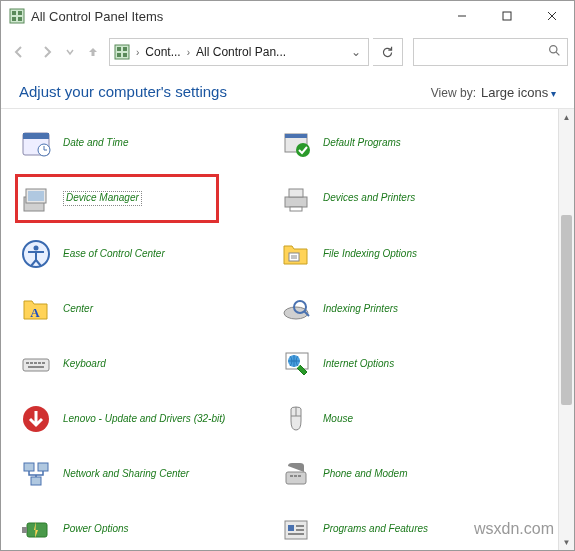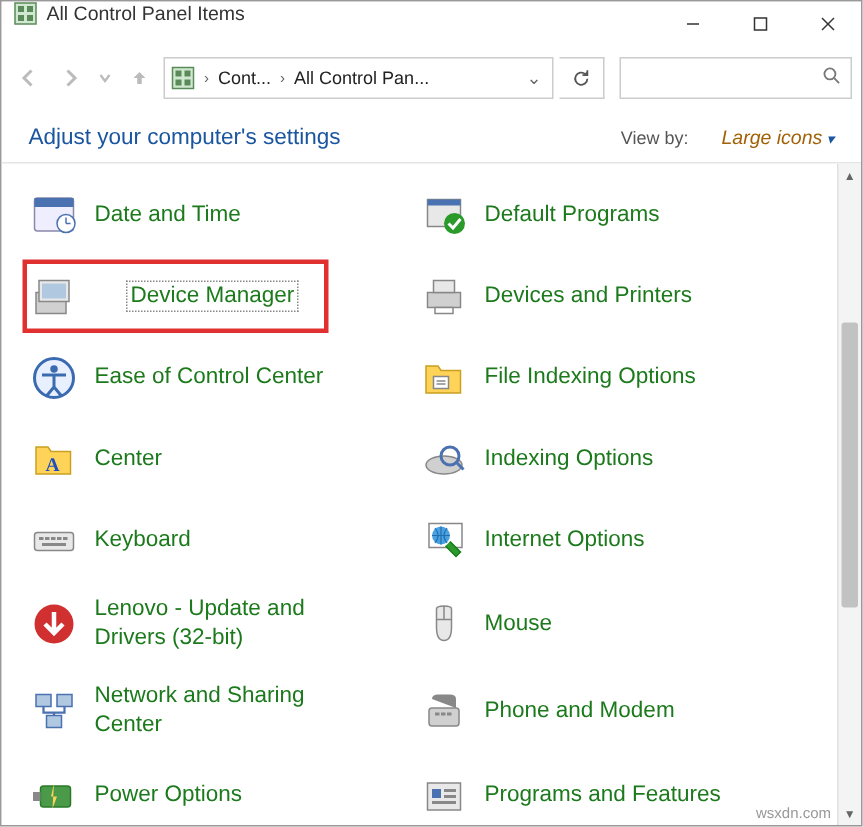--- a/index.html
+++ b/index.html
@@ -10,20 +10,21 @@
     background: #f0f0f0;
     width: 575px;
     height: 551px;
     overflow: hidden;
     border: 1px solid #999;
   }
   .window { background: #fff; width: 100%; height: 100%; display: flex; flex-direction: column; }
   .titlebar {
     height: 30px;
     display: flex;
+    align-items: center;
     padding: 0 0 0 8px;
     font-size: 13px;
     color: #333;
   }
   .titlebar .icon { width: 16px; height: 16px; margin-right: 6px; }
   .titlebar .spacer { flex: 1; }
   .win-btn { width: 45px; height: 30px; display: flex; align-items: center; justify-content: center; color: #333; cursor: pointer; }
   .win-btn svg { width: 10px; height: 10px; }
   .navbar {
     height: 42px;
@@ -45,27 +46,27 @@
   }
   .address-bar .cp-icon { width:16px; height:16px; }
   .address-bar .chev { color: #666; font-size: 10px; padding: 0 2px; }
   .address-bar .crumb { color:#222; white-space:nowrap; overflow:hidden; text-overflow:ellipsis; }
   .addr-dd { margin-left:auto; width:16px; color:#666; text-align:center; }
   .refresh { width: 30px; height: 28px; border:1px solid #ccc; border-left:none; display:flex;align-items:center;justify-content:center; color:#555;}
   .searchbox { width: 155px; height: 28px; border: 1px solid #ccc; margin-left:6px; display:flex; align-items:center; padding:0 6px; color:#999; }
   .searchbox .s-icon { margin-left:auto; color:#777; }
   .header-row {
     display:flex;
-    align-items:center;
+    align-items:flex-end;
     padding: 10px 18px 8px 18px;
     border-bottom: 1px solid #e5e5e5;
   }
   .adjust { color: #1a55a0; font-size: 15px; }
   .viewby { margin-left:auto; color:#555; font-size: 12px; }
-  .viewby-val { color:#a16207; margin-left:22px;font-style:italic; }
+  .viewby-val { color:#404040; margin-left:5px; }
   .viewby-val::after { content:" ▾"; font-size:10px; color:#1a55a0; }
   .content-area { flex:1; overflow:hidden; position:relative; }
   .grid {
     display:grid;
     grid-template-columns: 250px 250px;
     column-gap: 10px;
     row-gap: 14px;
     padding: 14px 12px 0 16px;
     overflow-y:auto;
     height: 100%;
@@ -81,53 +82,53 @@
     width: 34px;
     height: 34px;
     flex-shrink:0;
     display:flex;
     align-items:center;
     justify-content:center;
   }
   .item .icon-box svg { width: 32px; height:32px; }
   .item .label {
     color: #1c7a1c;
-    font-size: 15px;
+    font-size: 10px;
     line-height: 1.25;
     max-width: 180px;
+    font-style: italic;
   }
   .item.highlighted {
     position:relative;
   }
   .item.highlighted::before {
     content:"";
     position:absolute;
     left:-2px; top:-4px; right:48px; bottom:-4px;
     border: 3px solid #e03030;
     pointer-events:none;
   }
   .item.highlighted .label {
     border: 1px dotted #888;
     padding: 0 2px;
-    margin-left: 21px;
   }
   .scrollbar {
     position:absolute;
     top:0; right:0; bottom:0;
     width: 16px;
     background:#f4f4f4;
     border-left:1px solid #e0e0e0;
     display:flex;
     flex-direction:column;
     align-items:center;
   }
   .sb-btn { height:16px; width:100%; display:flex;align-items:center;justify-content:center;color:#666; font-size:8px; }
   .sb-track { flex:1; position:relative; width:100%; }
   .sb-thumb { position:absolute; left:2px; right:2px; top:90px; height:190px; background:#c2c2c2; border-radius:2px; }
-  .watermark { position:absolute; bottom:2px; right:20px; font-size:10px; color:#999; }
+  .watermark { position:absolute; bottom:12px; right:20px; font-size:16px; color:#999; }
 </style>
 </head>
 <body>
 
 <div class="window">
   <div class="titlebar">
     <span class="icon">
       <svg viewBox="0 0 16 16">
           <rect x="1" y="1" width="14" height="14" fill="#cfe8cf" stroke="#5a8a5a"></rect>
           <rect x="3" y="3" width="4" height="4" fill="#5a8a5a"></rect>
@@ -293,21 +294,21 @@
           <span class="label">Center</span>
         </div>
         <div class="item">
           <div class="icon-box">
             <svg viewBox="0 0 32 32">
               <ellipse cx="16" cy="20" rx="12" ry="6" fill="#d0d0d0" stroke="#888"></ellipse>
               <circle cx="20" cy="14" r="6" fill="none" stroke="#4a72b0" stroke-width="2"></circle>
               <line x1="24" y1="18" x2="29" y2="23" stroke="#4a72b0" stroke-width="2"></line>
             </svg>
           </div>
-          <span class="label">Indexing Options</span>
+          <span class="label">Indexing Printers</span>
         </div>
         <div class="item">
           <div class="icon-box">
             <svg viewBox="0 0 32 32">
               <rect x="3" y="11" width="26" height="12" rx="2" fill="#e8e8e8" stroke="#888"></rect>
               <rect x="6" y="14" width="3" height="2" fill="#888"></rect>
               <rect x="10" y="14" width="3" height="2" fill="#888"></rect>
               <rect x="14" y="14" width="3" height="2" fill="#888"></rect>
               <rect x="18" y="14" width="3" height="2" fill="#888"></rect>
               <rect x="22" y="14" width="3" height="2" fill="#888"></rect>

